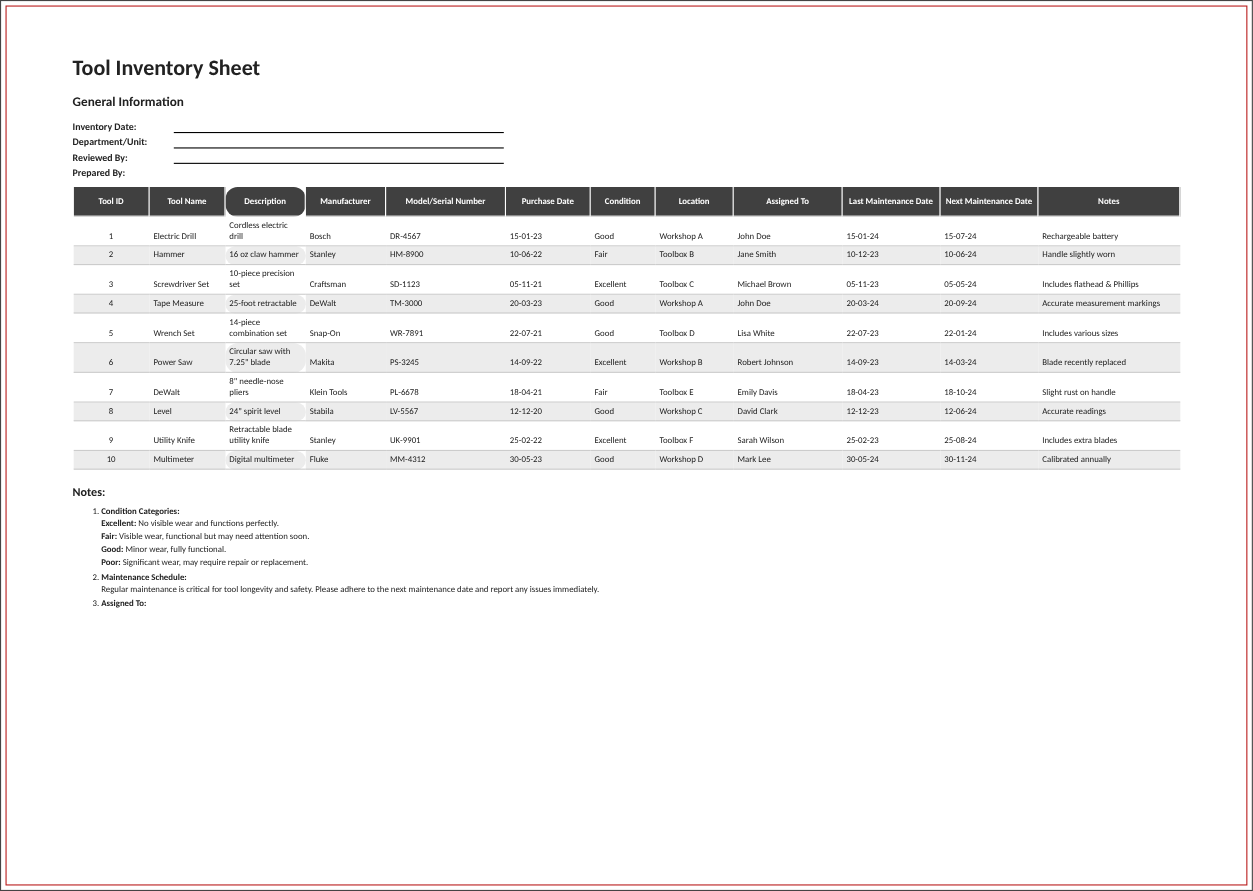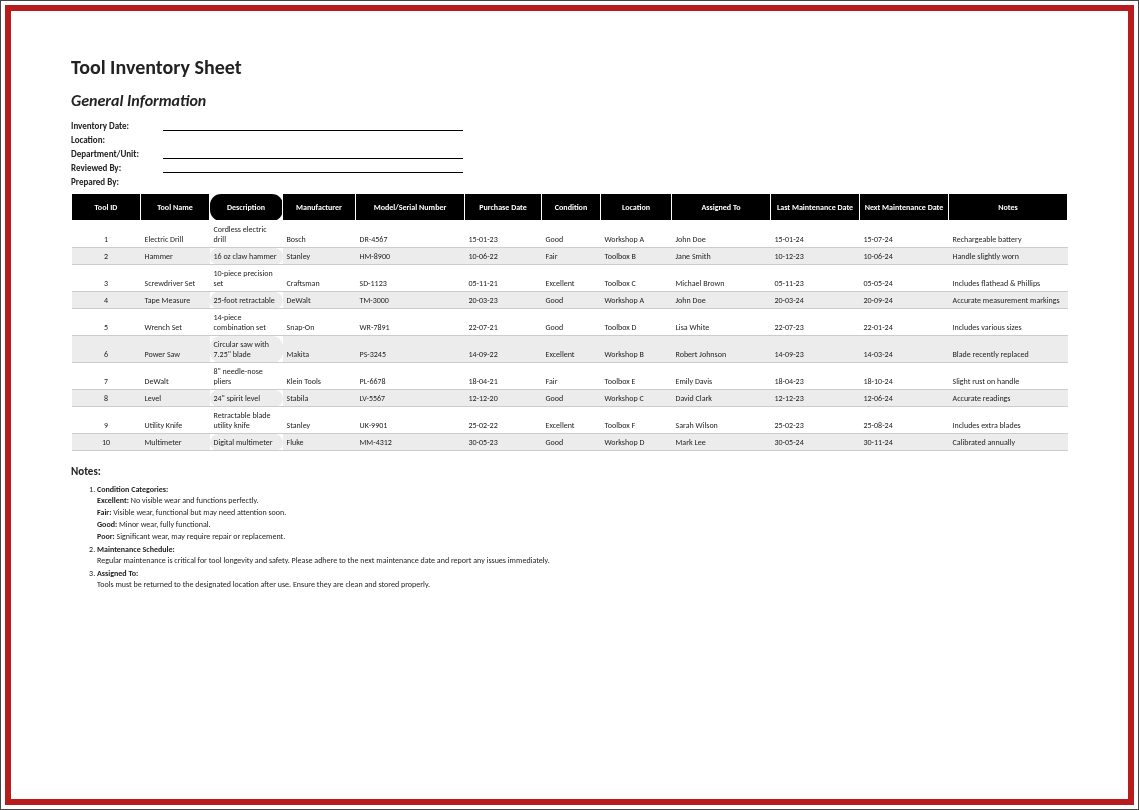--- a/index.html
+++ b/index.html
@@ -14,34 +14,33 @@
     height: 810px;
     box-sizing: border-box;
     border: 1px solid #444;
     margin: 0;
     padding: 4px;
     position: relative;
   }
   .inner {
     width: 100%;
     height: 100%;
-    border: 6px solid #b91c1c;
+    border: 1px solid #b91c1c;
     box-sizing: border-box;
     padding: 44px 60px 30px 60px;
   }
   h1.title {
     font-size: 20px;
     font-weight: bold;
     margin: 0 0 12px 0;
   }
   h2.section {
-    font-size: 16px;
+    font-size: 12px;
     font-weight: bold;
     margin: 10px 0 10px 0;
-    font-style: italic;
   }
   .info-row {
     display: flex;
     align-items: flex-end;
     font-size: 9px;
     margin-bottom: 3px;
   }
   .info-label {
     font-weight: bold;
     width: 90px;
@@ -58,21 +57,21 @@
     height: 10px;
   }
   table.tool-table {
     border-collapse: collapse;
     width: 100%;
     table-layout: fixed;
     font-size: 8px;
     margin-top: 6px;
   }
   table.tool-table th {
-    background: #000000;
+    background: #404040;
     color: #fff;
     font-weight: bold;
     font-size: 8px;
     padding: 8px 4px;
     text-align: center;
     border: 1px solid #fff;
     vertical-align: middle;
   }
   table.tool-table td {
     padding: 3px 4px;
@@ -126,24 +125,20 @@
 <div class="page">
   <div class="inner">
 
     <h1 class="title">Tool Inventory Sheet</h1>
 
     <h2 class="section">General Information</h2>
 
     <div class="info-row">
       <span class="info-label">Inventory Date:</span>
       <span class="info-line"></span>
-    </div>
-    <div class="info-row">
-      <span class="info-label">Location:</span>
-      <span class="info-no-line"></span>
     </div>
     <div class="info-row">
       <span class="info-label">Department/Unit:</span>
       <span class="info-line"></span>
     </div>
     <div class="info-row">
       <span class="info-label">Reviewed By:</span>
       <span class="info-line"></span>
     </div>
     <div class="info-row">
@@ -322,18 +317,17 @@
         <div class="sub"><span class="term">Fair:</span><span> Visible wear, functional but may need attention soon.</span></div>
         <div class="sub"><span class="term">Good:</span><span> Minor wear, fully functional.</span></div>
         <div class="sub"><span class="term">Poor:</span><span> Significant wear, may require repair or replacement.</span></div>
       </li>
       <li>
         <span class="note-title">Maintenance Schedule:</span>
         <div class="sub">Regular maintenance is critical for tool longevity and safety. Please adhere to the next maintenance date and report any issues immediately.</div>
       </li>
       <li>
         <span class="note-title">Assigned To:</span>
-        <div class="sub">Tools must be returned to the designated location after use. Ensure they are clean and stored properly.</div>
       </li>
     </ol>
 
   </div>
 </div>
 
 </body></html>

